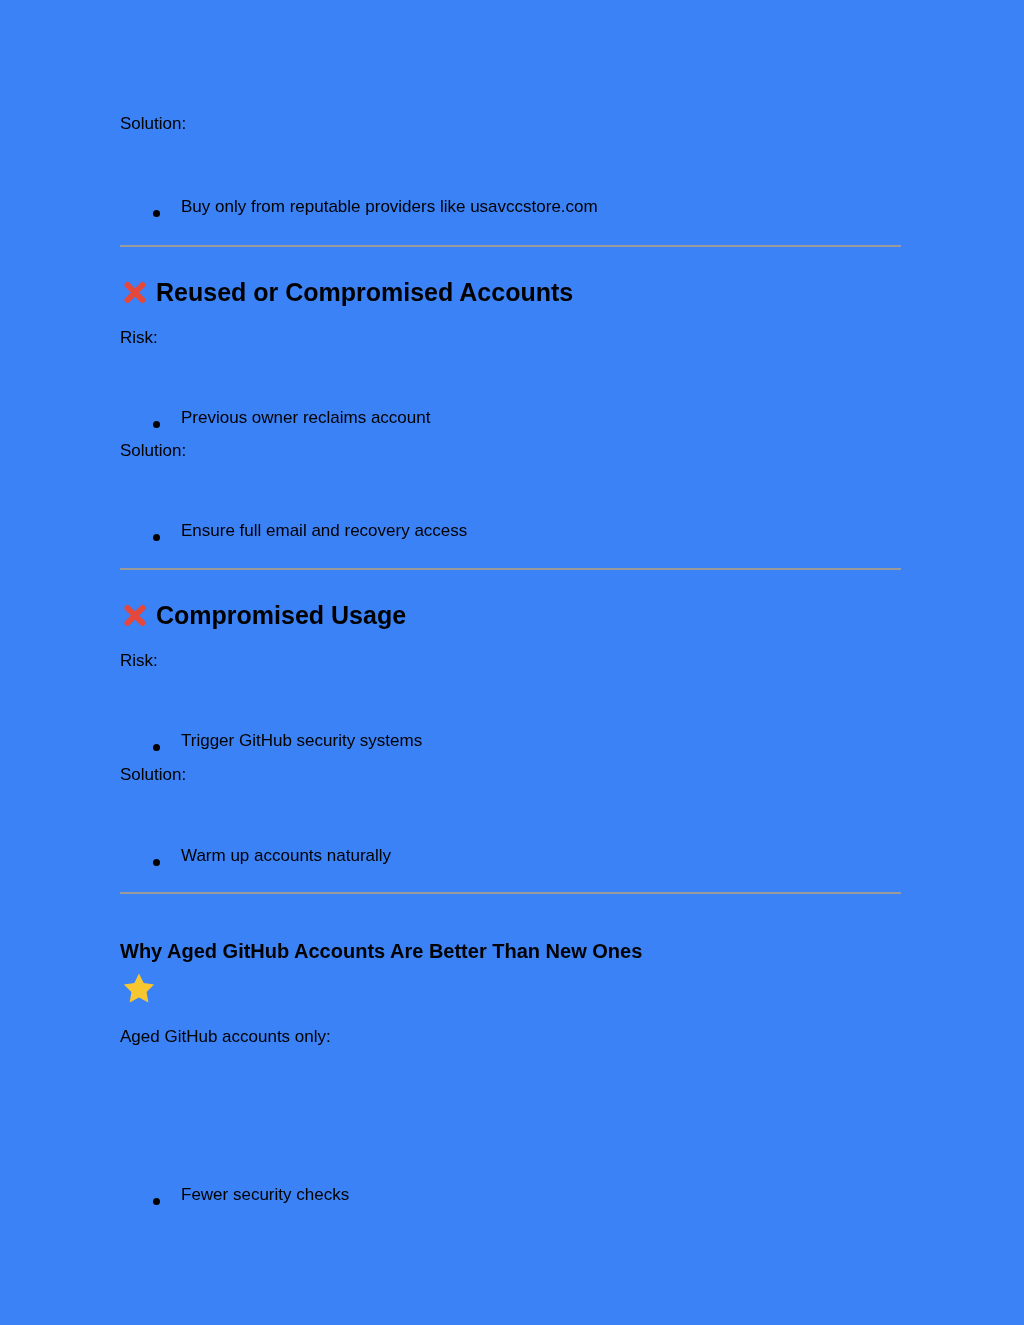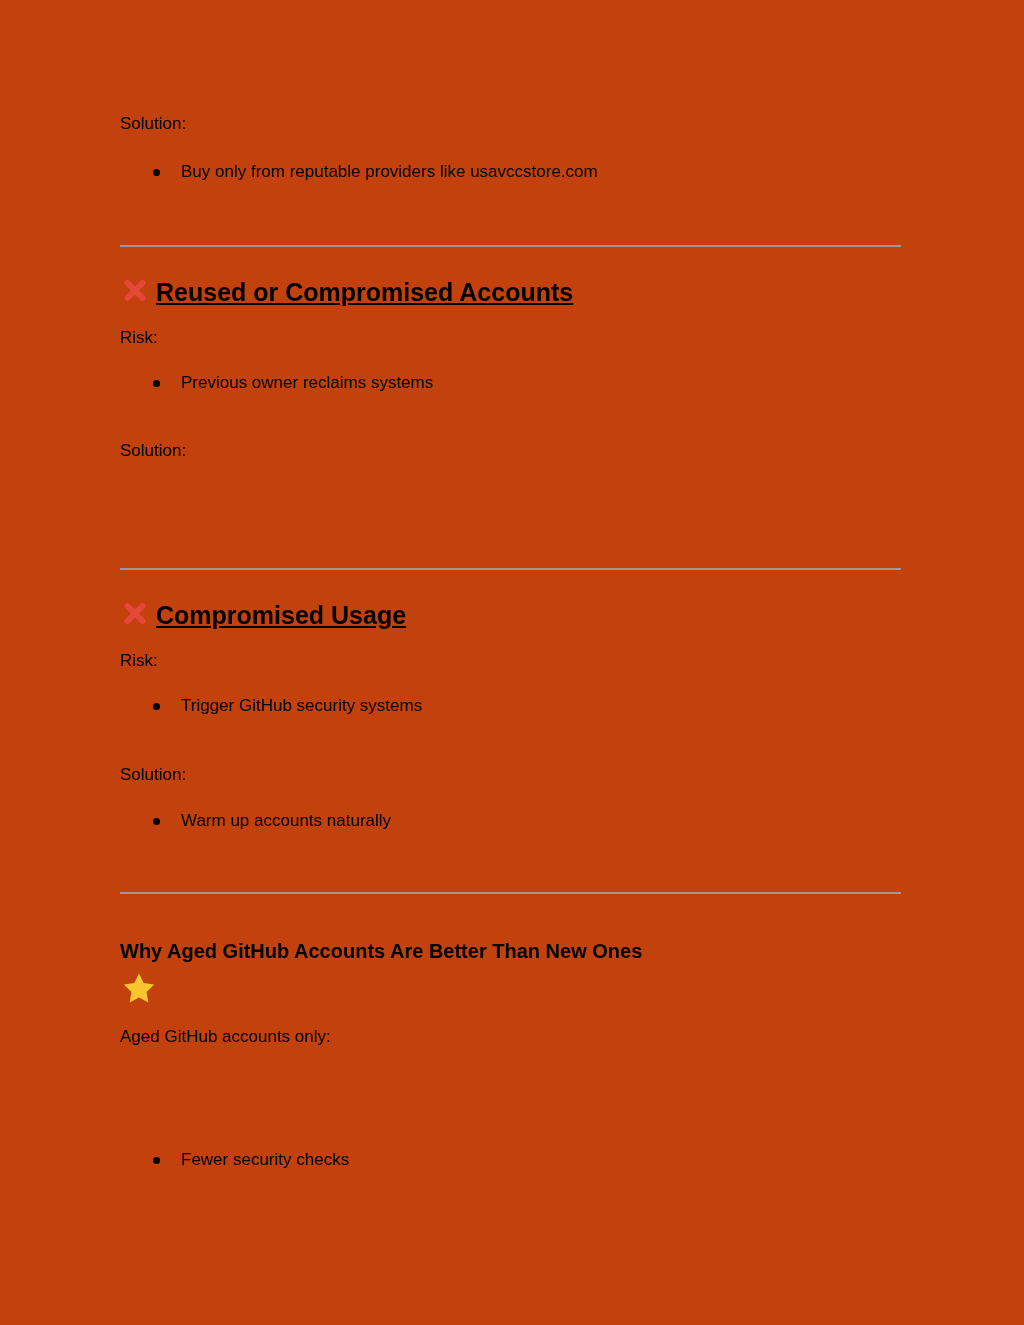--- a/index.html
+++ b/index.html
@@ -4,38 +4,39 @@
 <style>
   html, body {
     margin: 0;
     padding: 0;
     background: #ffffff;
   }
   .page {
     position: relative;
     width: 1024px;
     height: 1325px;
-    background: #c2410c;
+    background: #3b82f6;
     color: #000000;
     font-family: "Liberation Sans", "DejaVu Sans", sans-serif;
     overflow: hidden;
   }
   .block {
     position: absolute;
     left: 120px;
     width: 784px;
   }
   .body-text {
     font-size: 17px;
     line-height: 20px;
     color: #000000;
   }
   .bullet-row {
     display: flex;
-    align-items: flex-start;
+    align-items: flex-end;
+    margin-top: 35px;
   }
   .bullet-dot {
     flex: 0 0 auto;
     width: 7px;
     height: 7px;
     border-radius: 50%;
     background: #000000;
     margin-left: 33px;
     margin-top: 7px;
   }
@@ -46,22 +47,22 @@
   }
   .divider {
     position: absolute;
     left: 120px;
     width: 781px;
     height: 2px;
     background: #9a9a9a;
   }
   .section-heading {
     display: flex;
+    align-items: center;
     padding-left: 2px;
-    text-decoration: underline;
   }
   .section-heading .cross-icon {
     flex: 0 0 auto;
     margin-right: 8px;
   }
   .section-heading-text {
     font-size: 25px;
     line-height: 30px;
     font-weight: bold;
     white-space: nowrap;
@@ -98,25 +99,29 @@
     <svg class="cross-icon" width="26" height="27" viewBox="0 0 26 27">
       <path d="M5.5 6 L20.5 21 M20.5 6 L5.5 21" fill="none" stroke-width="6" stroke-linecap="round" stroke="#e5473a"></path>
     </svg>
     <span class="section-heading-text">Reused or Compromised Accounts</span>
   </div>
 
   <div class="block body-text" style="top:328px">Risk:</div>
 
   <div class="block bullet-row" style="top:373px">
     <span class="bullet-dot"></span>
-    <span class="bullet-text">Previous owner reclaims systems</span>
+    <span class="bullet-text">Previous owner reclaims account</span>
   </div>
 
   <div class="block body-text" style="top:441px">Solution:</div>
 
+  <div class="block bullet-row" style="top:486px">
+    <span class="bullet-dot"></span>
+    <span class="bullet-text">Ensure full email and recovery access</span>
+  </div>
 
   <div class="divider" style="top:568px"></div>
 
   <div class="block section-heading" style="top:600px">
     <svg class="cross-icon" width="26" height="27" viewBox="0 0 26 27">
       <path d="M5.5 6 L20.5 21 M20.5 6 L5.5 21" fill="none" stroke-width="6" stroke-linecap="round" stroke="#e5473a"></path>
     </svg>
     <span class="section-heading-text">Compromised Usage</span>
   </div>
 

